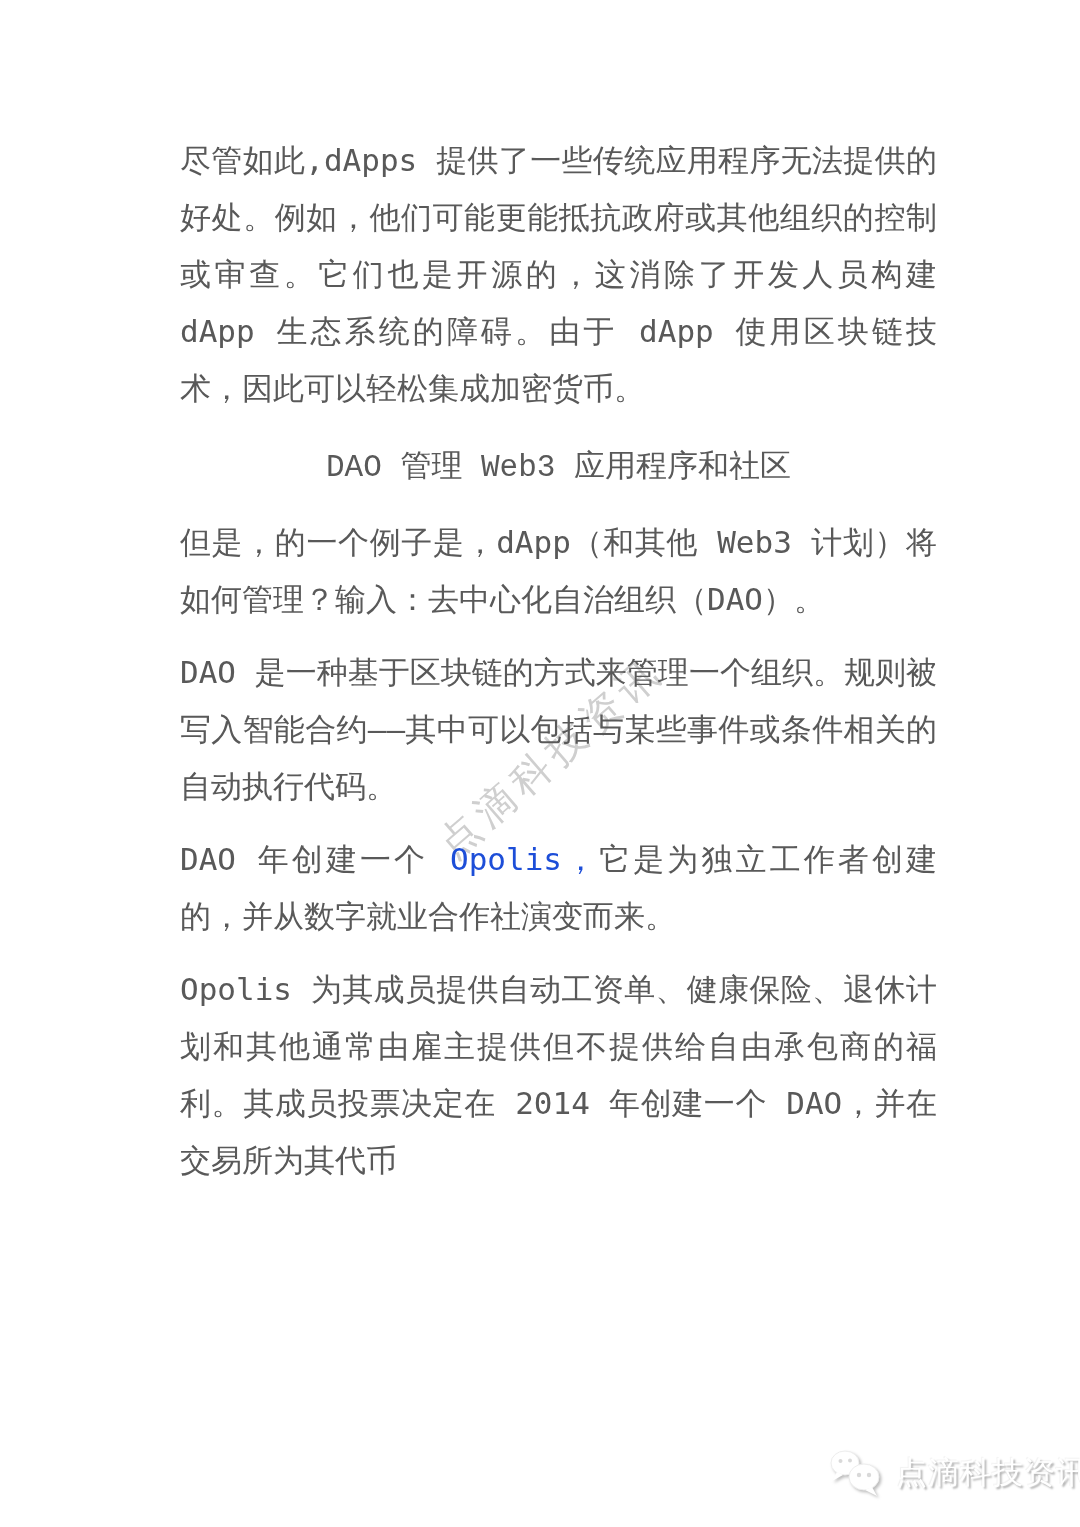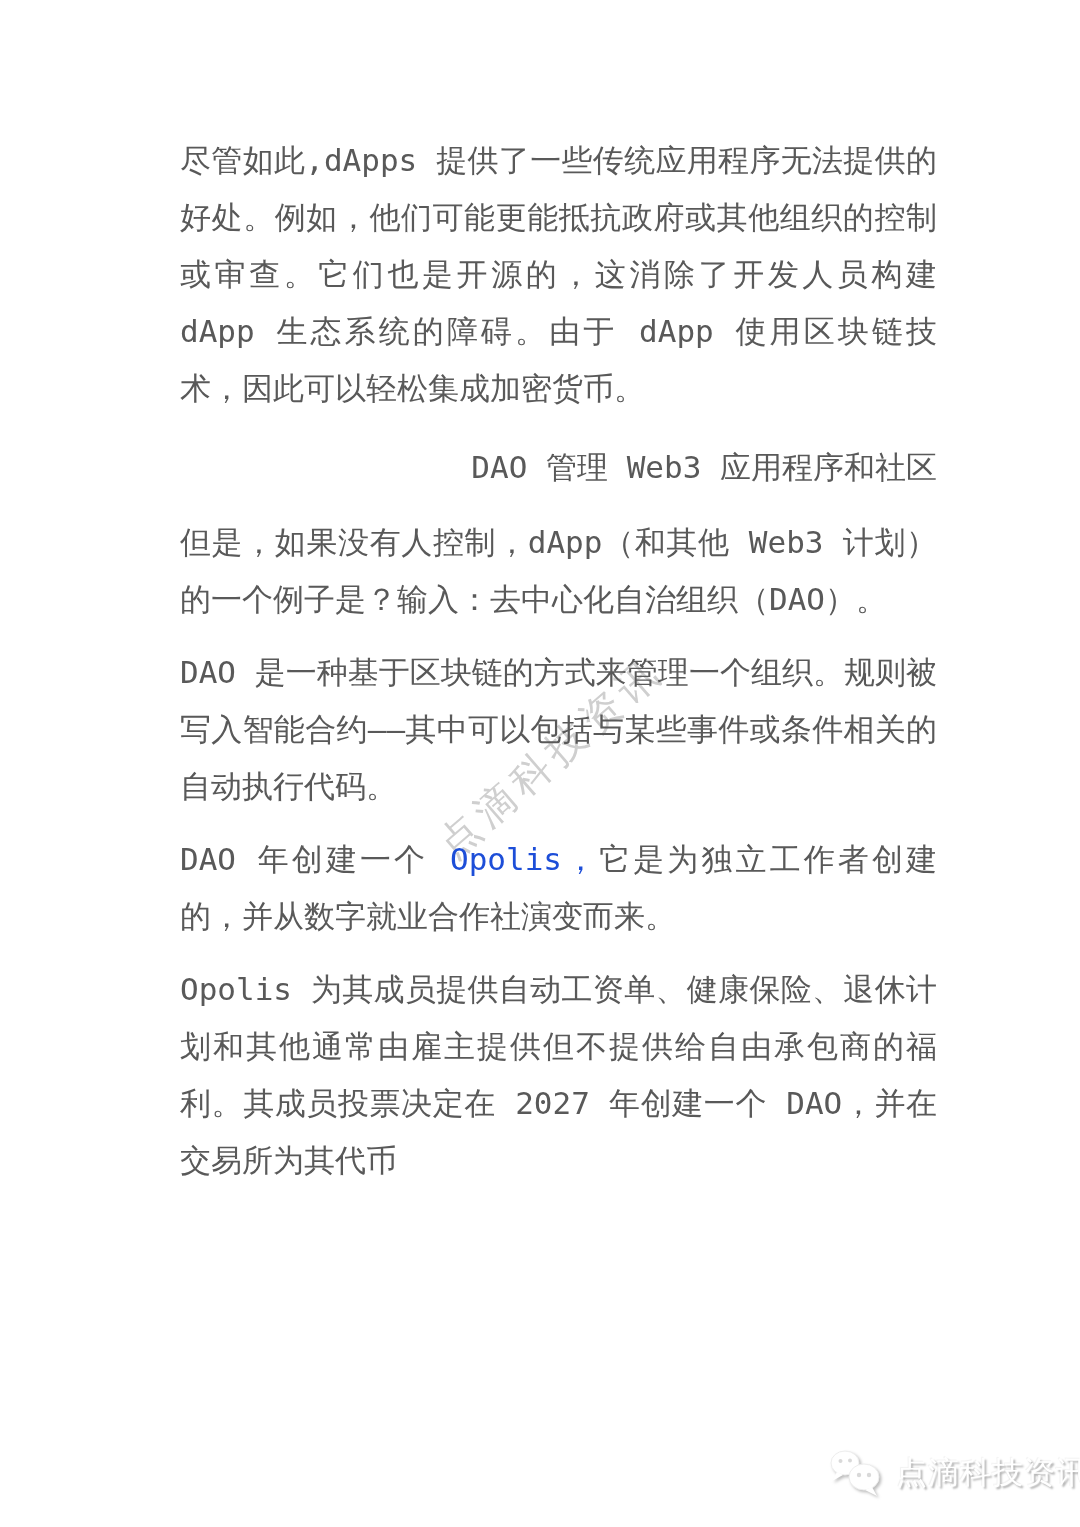--- a/index.html
+++ b/index.html
@@ -38,21 +38,22 @@
     line-height: 57px;
     text-align: justify;
   }
   .content p { margin: 0 0 16px 0; }
   .content h2 {
     margin: 22px 0 18px 0;
     font-size: 31px;
     line-height: 57px;
     font-weight: normal;
     color: #595959;
-    text-align: right;
+    text-align: center;
+    font-family: Liberation Mono, monospace;
   }
 
   .link {
     color: #1d4ed8;
     text-decoration: none;
     cursor: pointer;
   }
 
   .footer-logo {
     position: absolute;
@@ -79,28 +80,28 @@
 <body>
 
 <div class="watermark">点滴科技资讯</div>
 
 <main class="content">
 
   <p>尽管如此,dApps 提供了一些传统应用程序无法提供的好处。例如，他们可能更能抵抗政府或其他组织的控制或审查。它们也是开源的，这消除了开发人员构建 dApp 生态系统的障碍。由于 dApp 使用区块链技术，因此可以轻松集成加密货币。</p>
 
   <h2>DAO 管理 Web3 应用程序和社区</h2>
 
-  <p>但是，如果没有人控制，dApp（和其他 Web3 计划）的一个例子是？输入：去中心化自治组织（DAO）。</p>
+  <p>但是，的一个例子是，dApp（和其他 Web3 计划）将如何管理？输入：去中心化自治组织（DAO）。</p>
 
   <p>DAO 是一种基于区块链的方式来管理一个组织。规则被写入智能合约——其中可以包括与某些事件或条件相关的自动执行代码。</p>
 
 
   <p><span>DAO 年创建一个 </span><a class="link">Opolis，</a><span>它是为独立工作者创建的，并从数字就业合作社演变而来。</span></p>
 
-  <p>Opolis 为其成员提供自动工资单、健康保险、退休计划和其他通常由雇主提供但不提供给自由承包商的福利。其成员投票决定在 2027 年创建一个 DAO，并在交易所为其代币</p>
+  <p>Opolis 为其成员提供自动工资单、健康保险、退休计划和其他通常由雇主提供但不提供给自由承包商的福利。其成员投票决定在 2014 年创建一个 DAO，并在交易所为其代币</p>
 
 </main>
 
 <div class="footer-logo">
   <span class="logo-icon">
     <svg width="58" height="54" viewBox="0 0 58 54" xmlns="http://www.w3.org/2000/svg">
       <ellipse cx="17" cy="17" rx="14" ry="12" fill="#ffffff" stroke="#ededed" stroke-width="1"></ellipse>
       <path d="M9 26 L4 35 L15 29 Z" fill="#ffffff"></path>
       <circle cx="12.5" cy="15" r="2" fill="#d9d9d9"></circle>
       <circle cx="22" cy="14.5" r="2" fill="#d9d9d9"></circle>

